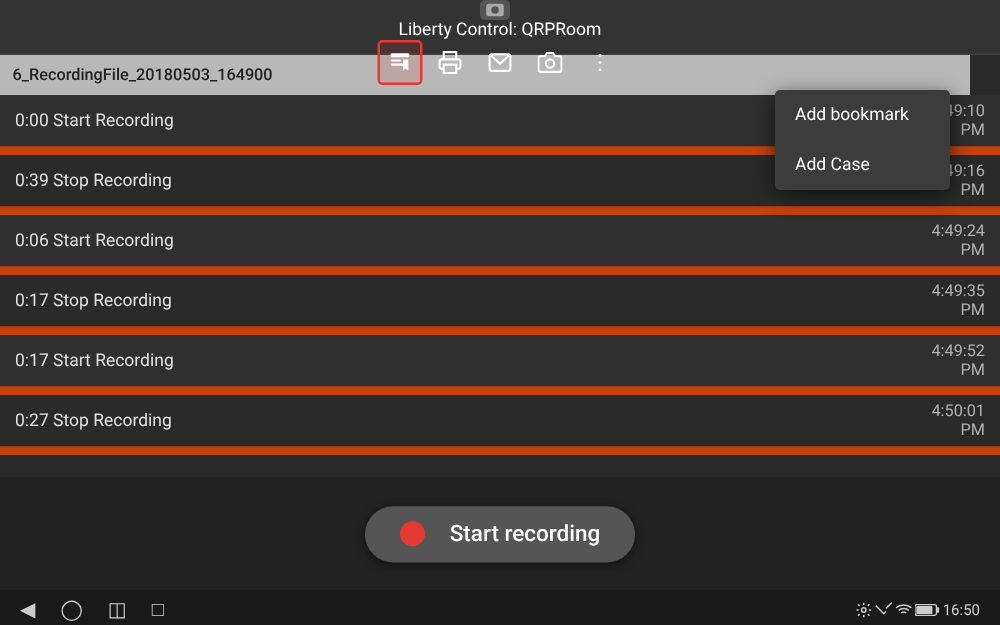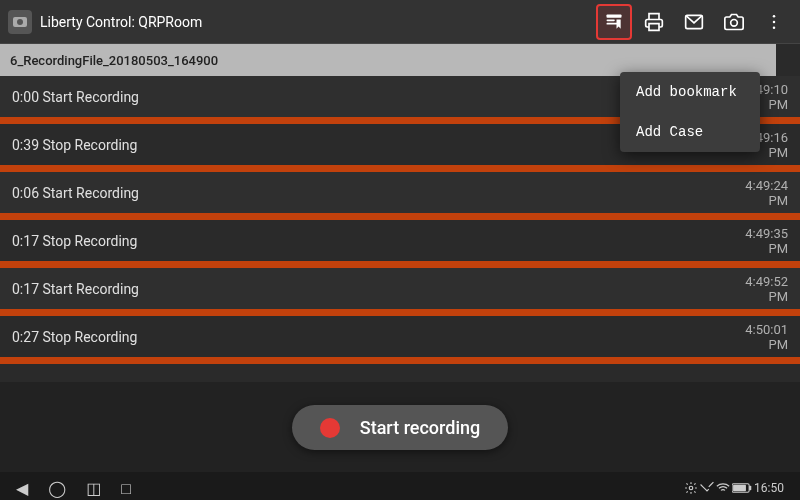--- a/index.html
+++ b/index.html
@@ -15,20 +15,21 @@
 
     
     #toolbar {
       width: 800px;
       height: 44px;
       background: #333;
       display: flex;
       align-items: center;
       padding: 0 8px;
       border-bottom: 1px solid #444;
+      flex-direction: column;
     }
     #toolbar .app-icon {
       width: 24px;
       height: 24px;
       background: #555;
       border-radius: 4px;
       margin-right: 8px;
       display: flex;
       align-items: center;
       justify-content: center;
@@ -111,21 +112,21 @@
     #bottom-bar {
       width: 800px;
       height: 90px;
       background: #222;
       display: flex;
       align-items: center;
       justify-content: center;
     }
     #start-recording-btn {
       display: flex;
-      align-items: flex-end;
+      align-items: center;
       background: #555;
       border-radius: 30px;
       padding: 12px 28px;
       gap: 20px;
       cursor: pointer;
       box-shadow: 0 2px 8px rgba(0,0,0,0.5);
     }
     #start-recording-btn .rec-dot {
       width: 20px;
       height: 20px;
@@ -176,21 +177,20 @@
       z-index: 100;
       min-width: 140px;
       overflow: hidden;
     }
     .dropdown-item {
       padding: 12px 16px;
       font-size: 14px;
       color: #fff;
       cursor: pointer;
       white-space: nowrap;
-      font-family: Liberation Mono, monospace;
     }
 
     
     svg { display: block; }
   </style>
 </head>
 <body>
 
 <div id="toolbar">
   <div class="app-icon">

